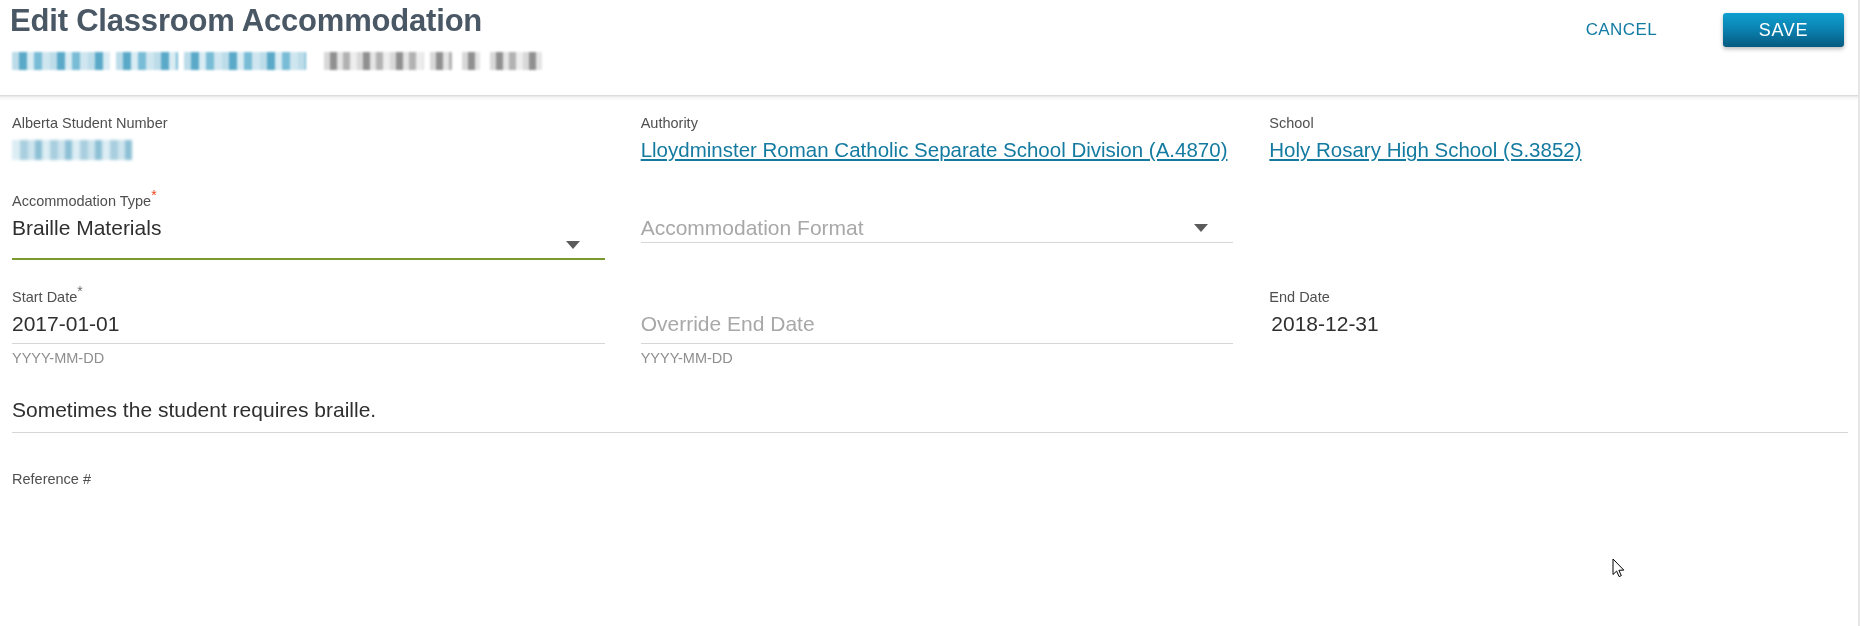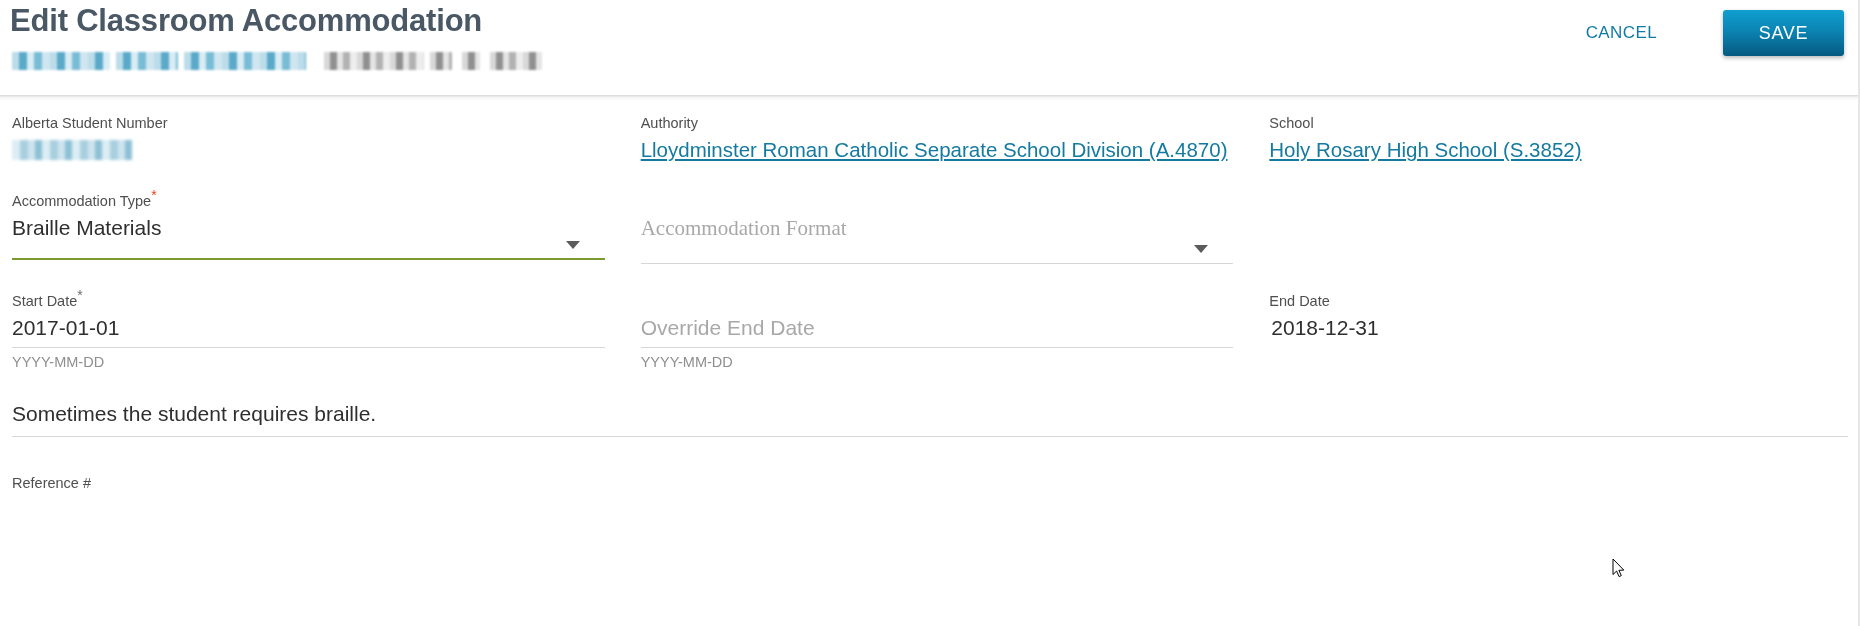--- a/index.html
+++ b/index.html
@@ -86,21 +86,21 @@
     letter-spacing: 0.4px;
     background: none;
     border: none;
     cursor: pointer;
     padding: 10px 18px;
     font-family: "Liberation Sans", sans-serif;
   }
   .save-button {
     margin-left: 48px;
     width: 121px;
-    height: 46px;
+    height: 34px;
     border: none;
     border-radius: 3px;
     color: #ffffff;
     font-size: 18px;
     letter-spacing: 0.7px;
     cursor: pointer;
     background: linear-gradient(180deg, #0f9fcf 0%, #0b84b3 45%, #065a80 100%);
     box-shadow: 0 2px 4px rgba(0,0,0,0.28);
     font-family: "Liberation Sans", sans-serif;
   }
@@ -287,21 +287,21 @@
         <div class="field-value underline green" style="padding-top:4px; padding-bottom:16px;">
           <span>Braille Materials</span>
         </div>
         <span class="chevron-down"></span>
       </div>
     </div>
 
     <div class="col col-2">
       <div class="field-label" style="visibility:hidden;">&nbsp;</div>
       <div class="select-wrap">
-        <div class="field-value placeholder underline" style="padding-top:4px; padding-bottom:21px;font-family:Liberation Serif, serif;">
+        <div class="field-value placeholder underline" style="padding-top:4px; padding-bottom:0;">
           <span>Accommodation Format</span>
         </div>
         <span class="chevron-down"></span>
       </div>
     </div>
 
     <div class="col col-3"></div>
   </div>
 
   <div class="row" style="margin-top:28px;">

